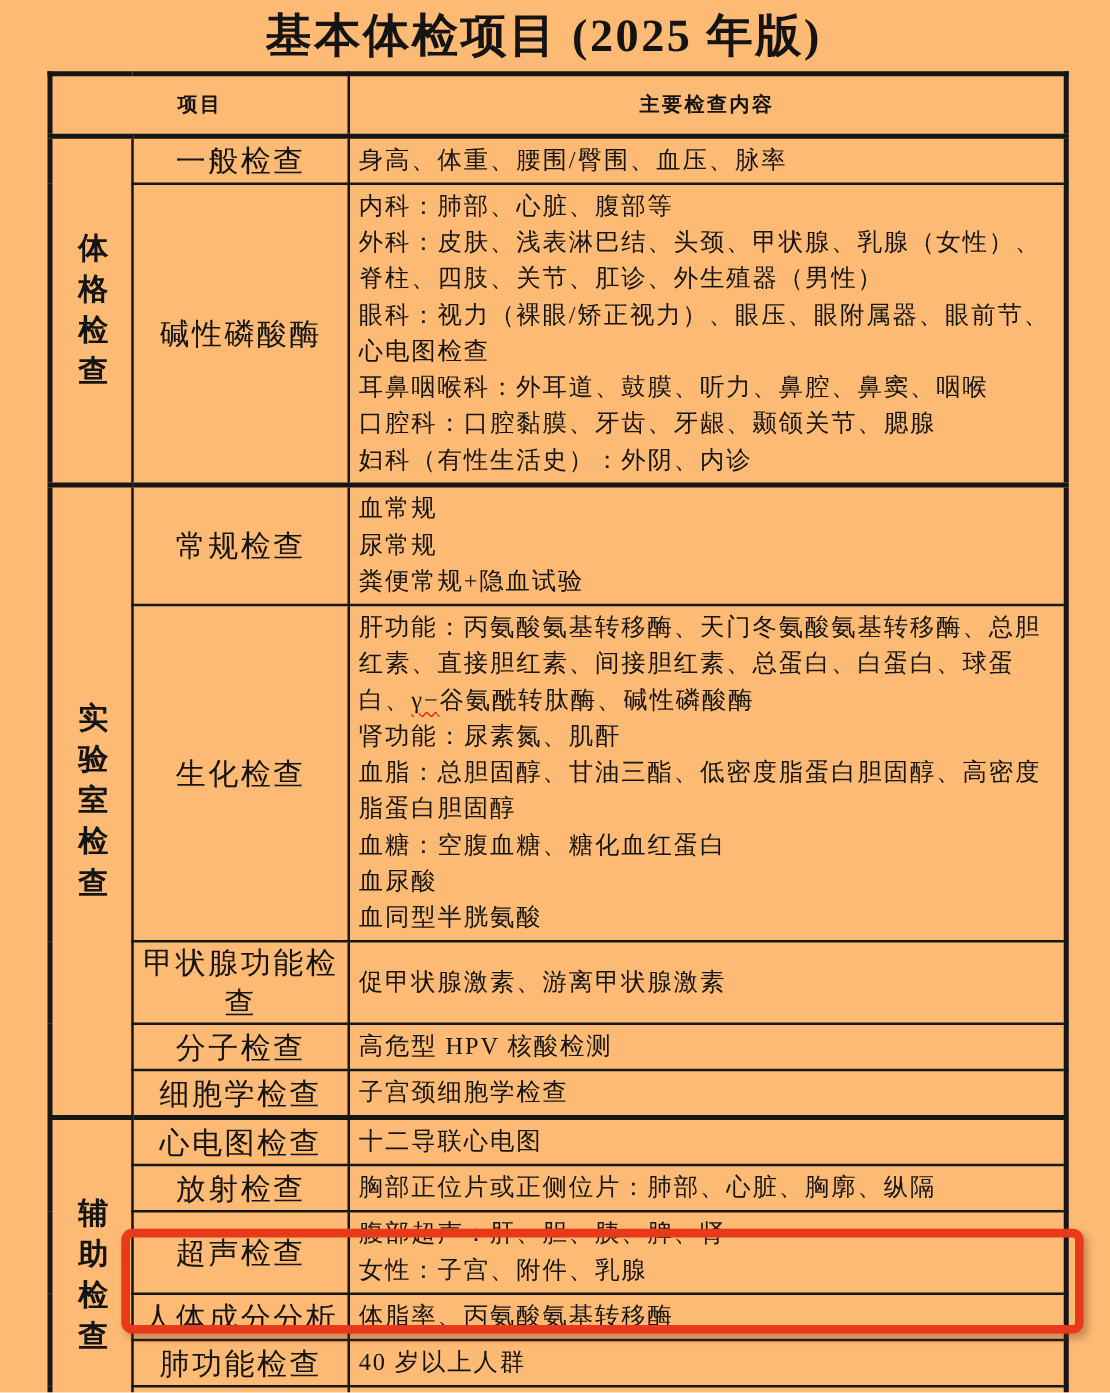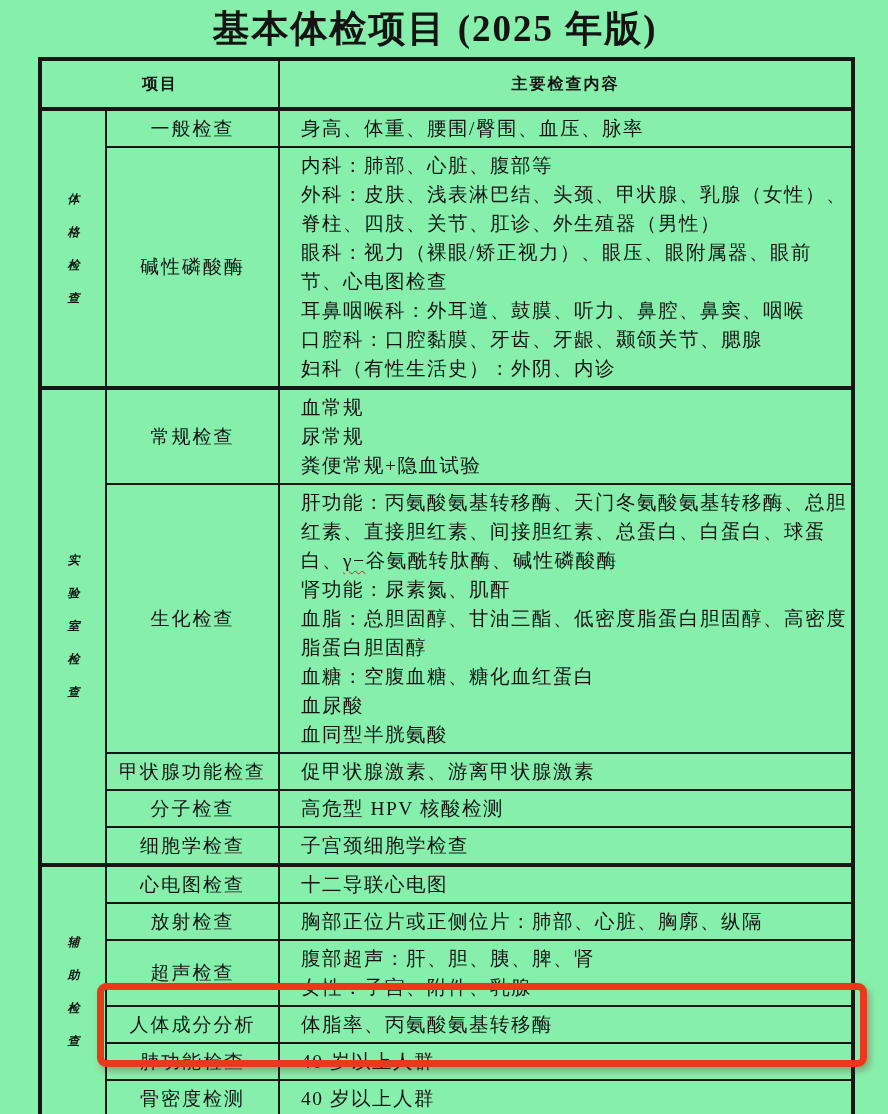--- a/index.html
+++ b/index.html
@@ -1,19 +1,19 @@
 <!DOCTYPE html>
 <html><head>
 <meta charset="utf-8">
 <style>
   html,body{margin:0;padding:0;background:#ffffff;}
   .page{
     position:relative;
     width:888px;height:1114px;
-    background:#86efac;
+    background:#fdba74;
     font-family:"Liberation Serif","DejaVu Serif",serif;
     color:#141414;
     overflow:hidden;
   }
   .title{
     position:absolute;top:4px;left:0;width:870px;
     margin:0;text-align:center;
     font-size:37px;font-weight:bold;letter-spacing:2px;
     white-space:nowrap;
   }
@@ -29,33 +29,32 @@
   col.c3{width:574px;}
   th,td{border:2px solid #161616;padding:0;}
   tr.section-top > th, tr.section-top > td{border-top:4px solid #161616;}
   th.hdr{
     font-size:16px;font-weight:bold;text-align:center;
     letter-spacing:2px;
   }
   td.group{vertical-align:middle;text-align:center;}
   .vlabel{
     width:22px;margin:0 auto;
-    font-size:12px;font-weight:bold;
+    font-size:24px;font-weight:bold;
     line-height:33px;
     word-break:break-all;
     text-align:center;
-    font-style:italic;
   }
   td.label{
-    font-size:19px;text-align:center;vertical-align:middle;
+    font-size:24px;text-align:center;vertical-align:middle;
     letter-spacing:2px;
   }
   td.content{
     font-size:19.5px;vertical-align:middle;
-    padding:3px 4px 3px 21px;
+    padding:3px 4px 3px 7px;
     line-height:29px;
     letter-spacing:1.5px;
   }
   .squiggle{
     text-decoration:underline;
     text-decoration-style:wavy;
     text-decoration-thickness:1px;
     text-underline-offset:3px;
   }
   .highlight-box{

